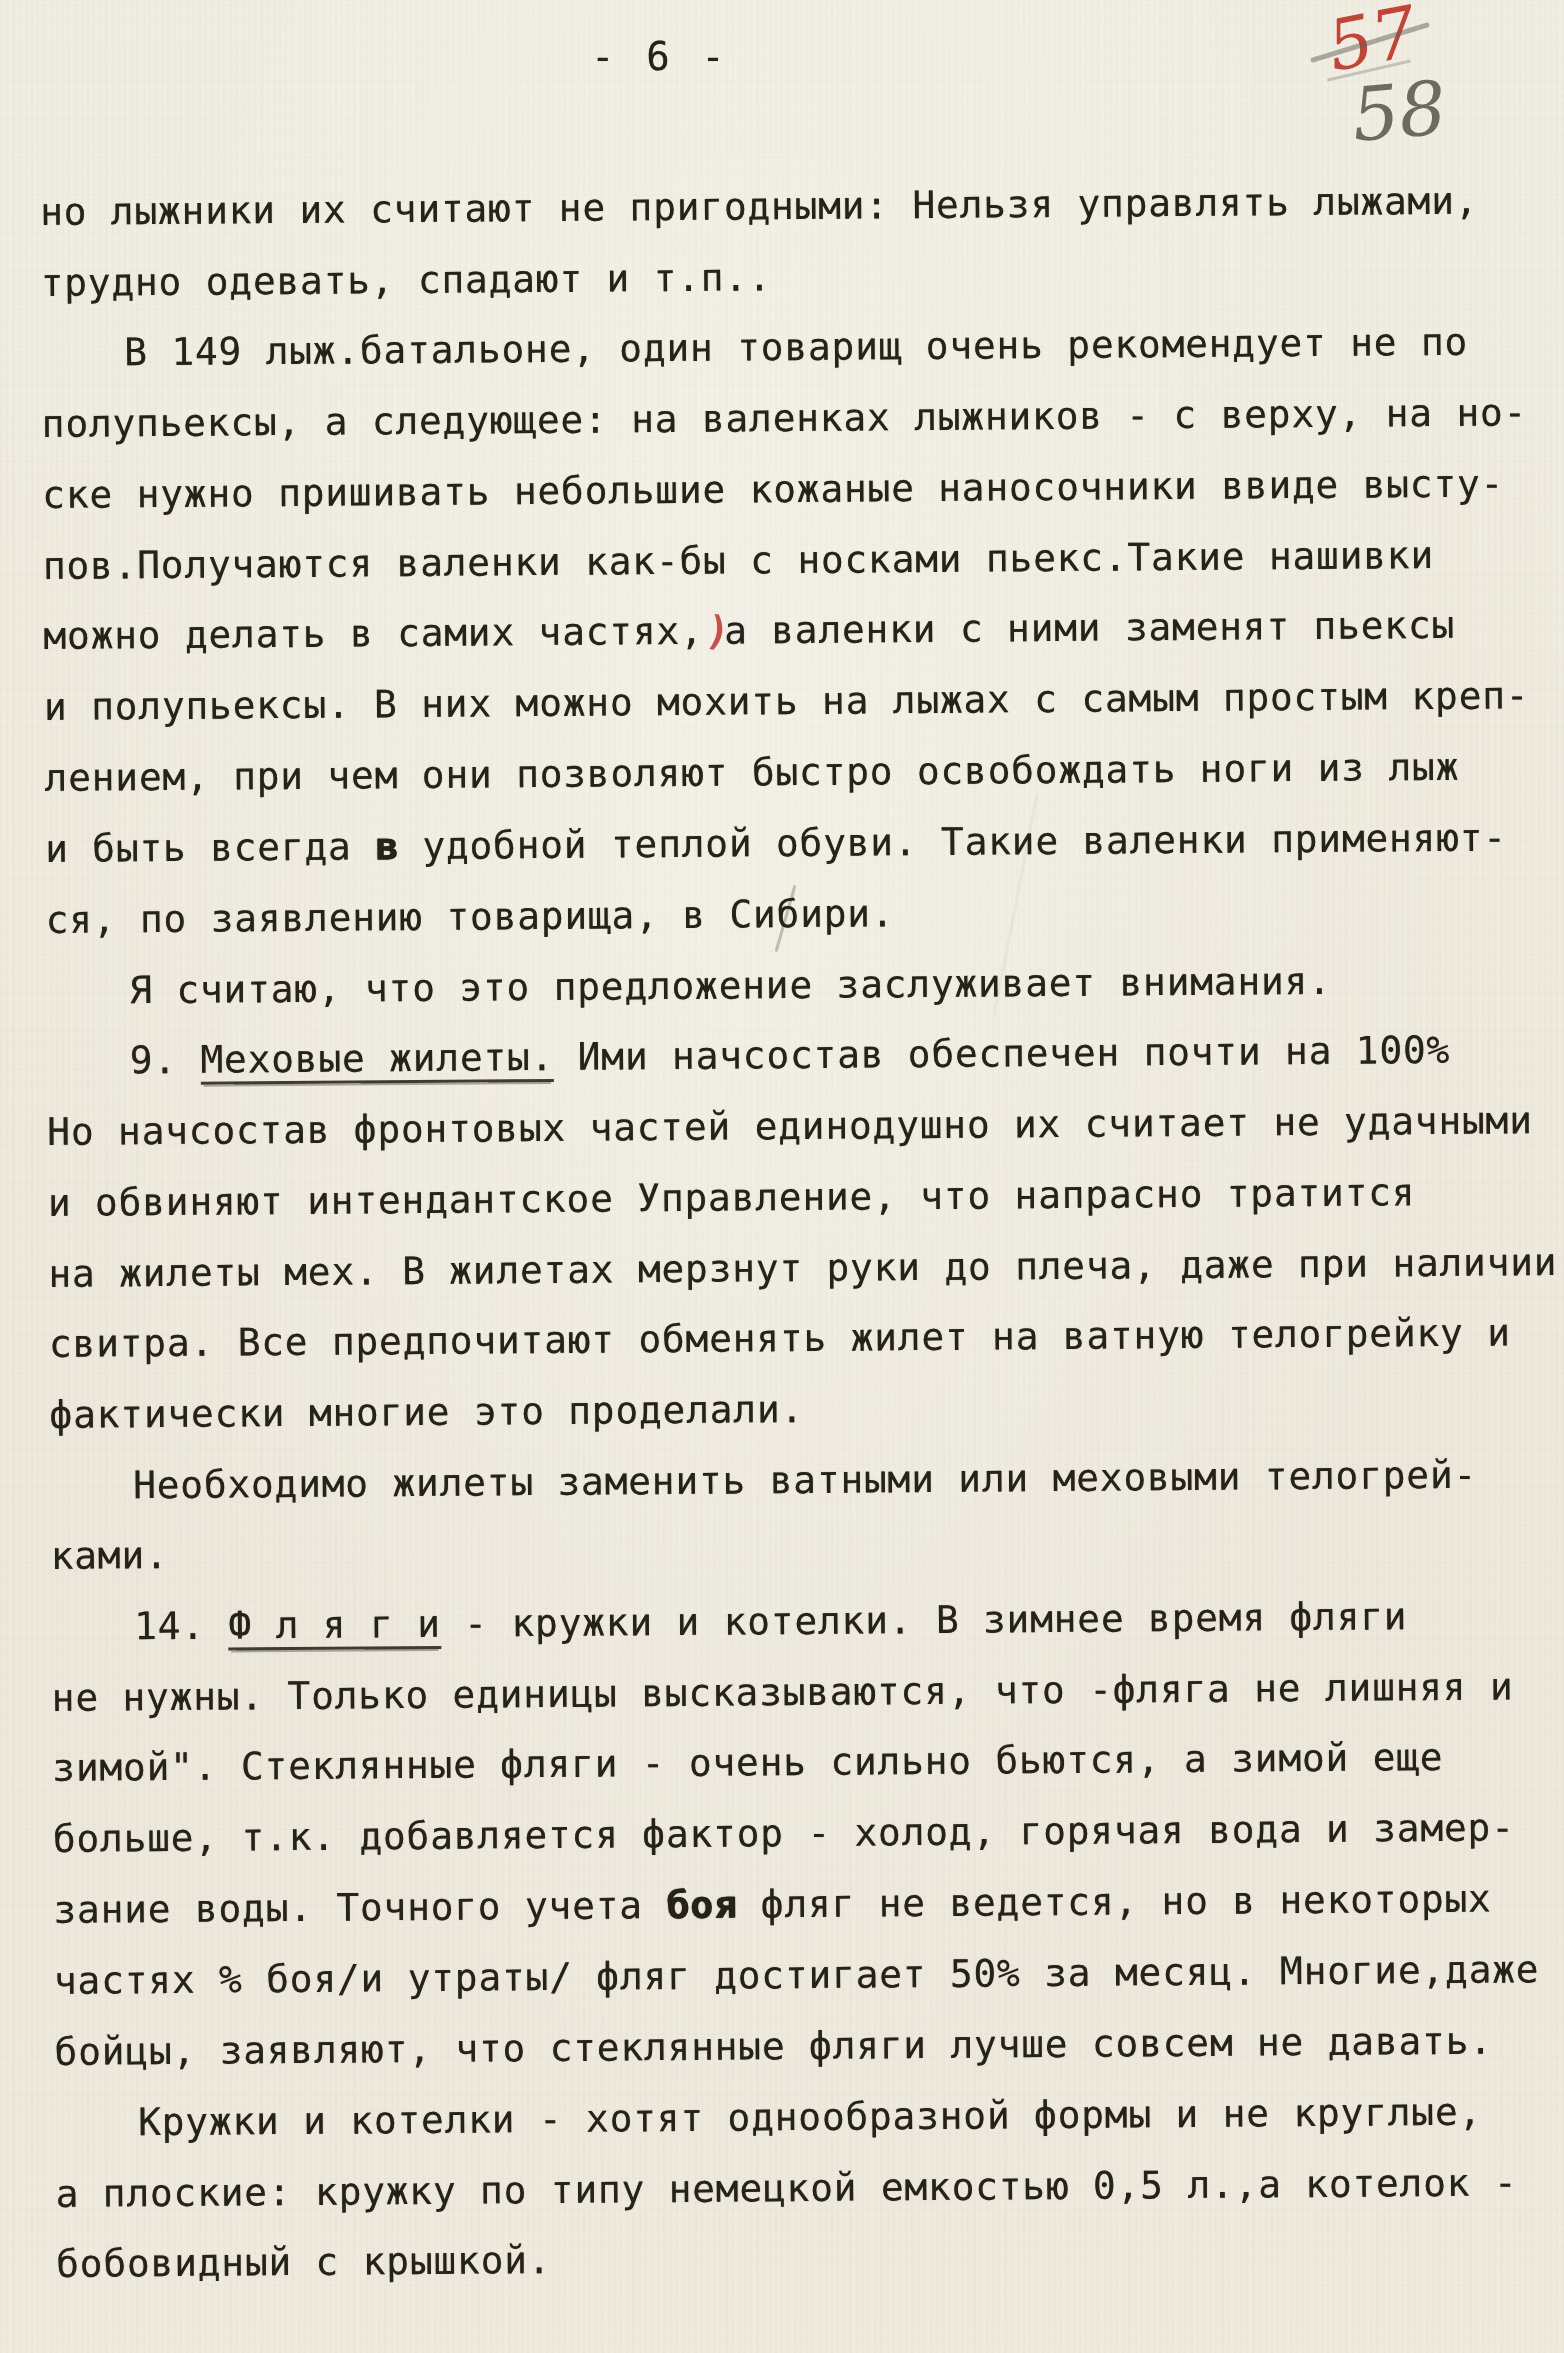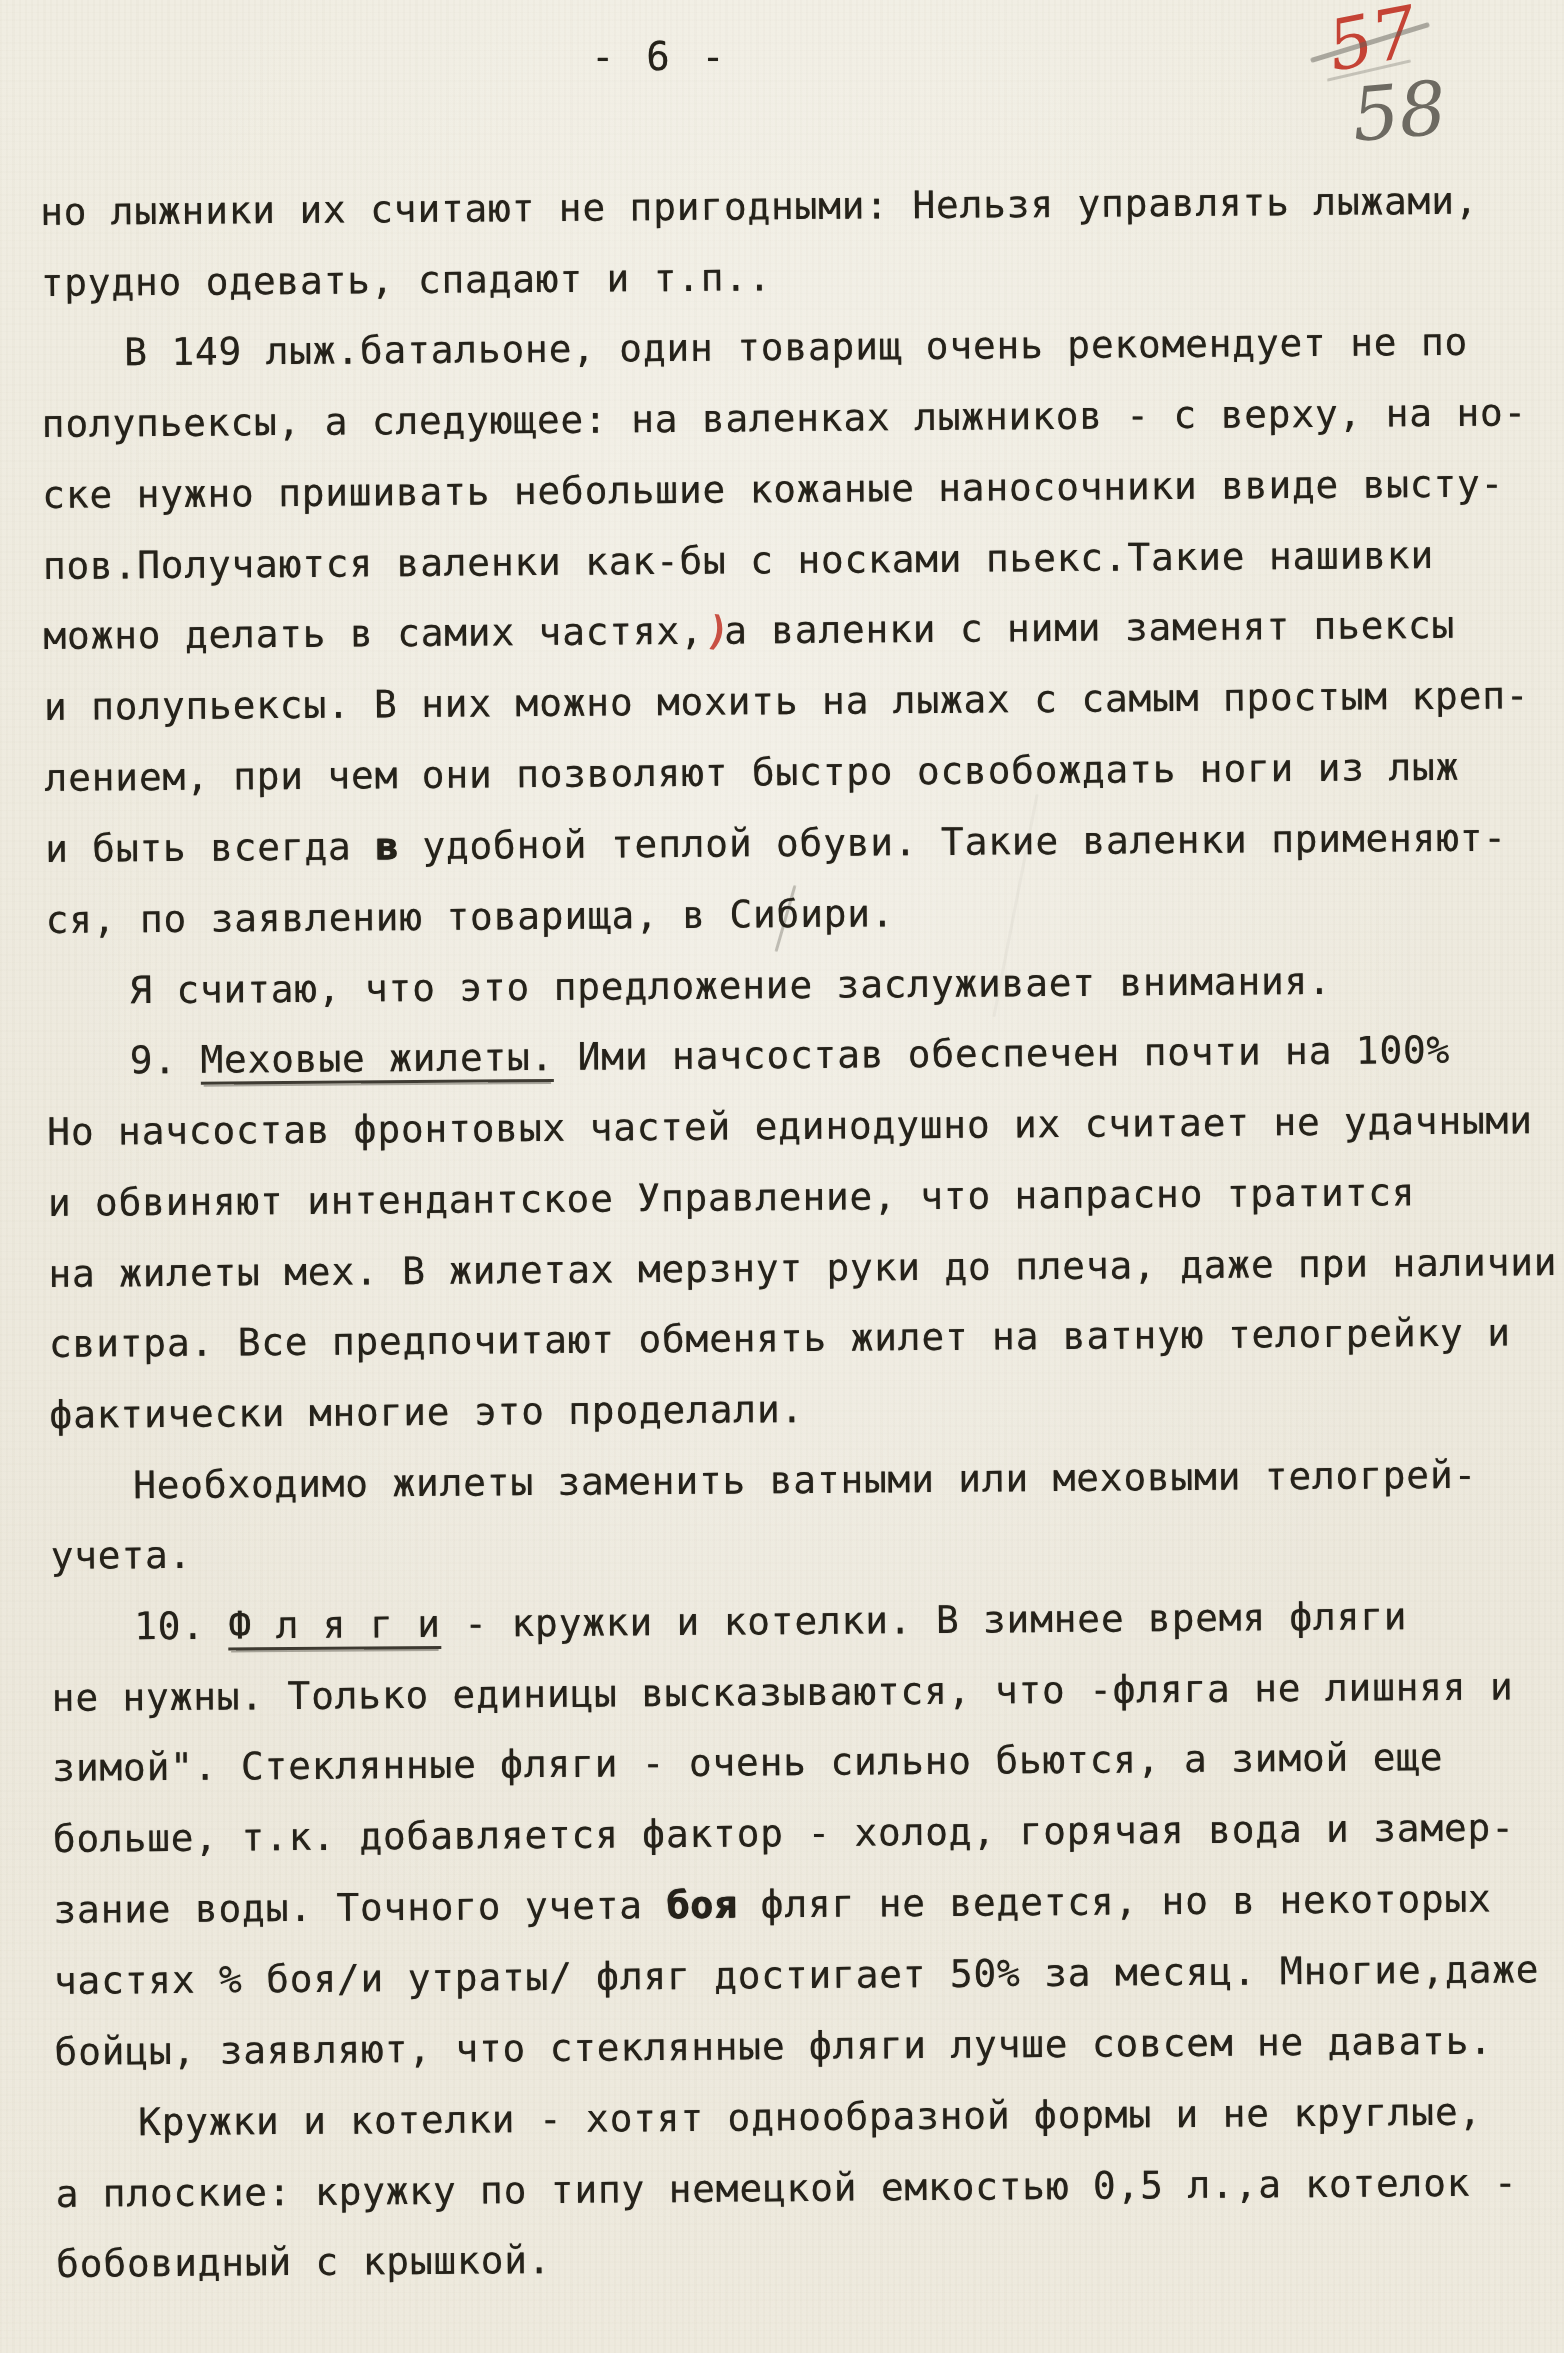--- a/index.html
+++ b/index.html
@@ -105,22 +105,22 @@
       <div class="line" style="top: 830px;"><span>и быть всегда </span><span class="seg-bold">в</span><span> удобной теплой обуви. Такие валенки применяют-</span></div>
       <div class="line" style="top: 901px;"><span>ся, по заявлению товарища, в Сибири.</span></div>
       <div class="line indent" style="top: 972px;"><span>Я считаю, что это предложение заслуживает внимания.</span></div>
       <div class="line indent" style="top: 1042px;"><span>9. </span><span class="seg-underline">Меховые жилеты.</span><span> Ими начсостав обеспечен почти на 100%</span></div>
       <div class="line" style="top: 1113px;"><span>Но начсостав фронтовых частей единодушно их считает не удачными</span></div>
       <div class="line" style="top: 1184px;"><span>и обвиняют интендантское Управление, что напрасно тратится</span></div>
       <div class="line" style="top: 1255px;"><span>на жилеты мех. В жилетах мерзнут руки до плеча, даже при наличии</span></div>
       <div class="line" style="top: 1325px;"><span>свитра. Все предпочитают обменять жилет на ватную телогрейку и</span></div>
       <div class="line" style="top: 1396px;"><span>фактически многие это проделали.</span></div>
       <div class="line indent" style="top: 1467px;"><span>Необходимо жилеты заменить ватными или меховыми телогрей-</span></div>
-      <div class="line" style="top: 1537px;"><span>учета.</span></div>
-      <div class="line indent" style="top: 1608px;"><span>10. </span><span class="seg-underline">Ф л я г и</span><span> - кружки и котелки. В зимнее время фляги</span></div>
+      <div class="line" style="top: 1537px;"><span>ками.</span></div>
+      <div class="line indent" style="top: 1608px;"><span>14. </span><span class="seg-underline">Ф л я г и</span><span> - кружки и котелки. В зимнее время фляги</span></div>
       <div class="line" style="top: 1679px;"><span>не нужны. Только единицы высказываются, что -фляга не лишняя и</span></div>
       <div class="line" style="top: 1749px;"><span>зимой". Стеклянные фляги - очень сильно бьются, а зимой еще</span></div>
       <div class="line" style="top: 1820px;"><span>больше, т.к. добавляется фактор - холод, горячая вода и замер-</span></div>
       <div class="line" style="top: 1891px;"><span>зание воды. Точного учета </span><span class="seg-bold">боя</span><span> фляг не ведется, но в некоторых</span></div>
       <div class="line" style="top: 1962px;"><span>частях % боя/и утраты/ фляг достигает 50% за месяц. Многие,даже</span></div>
       <div class="line" style="top: 2033px;"><span>бойцы, заявляют, что стеклянные фляги лучше совсем не давать.</span></div>
       <div class="line indent" style="top: 2104px;"><span>Кружки и котелки - хотят однообразной формы и не круглые,</span></div>
       <div class="line" style="top: 2175px;"><span>а плоские: кружку по типу немецкой емкостью 0,5 л.,а котелок -</span></div>
       <div class="line" style="top: 2245px;"><span>бобовидный с крышкой.</span></div>
     </div>

